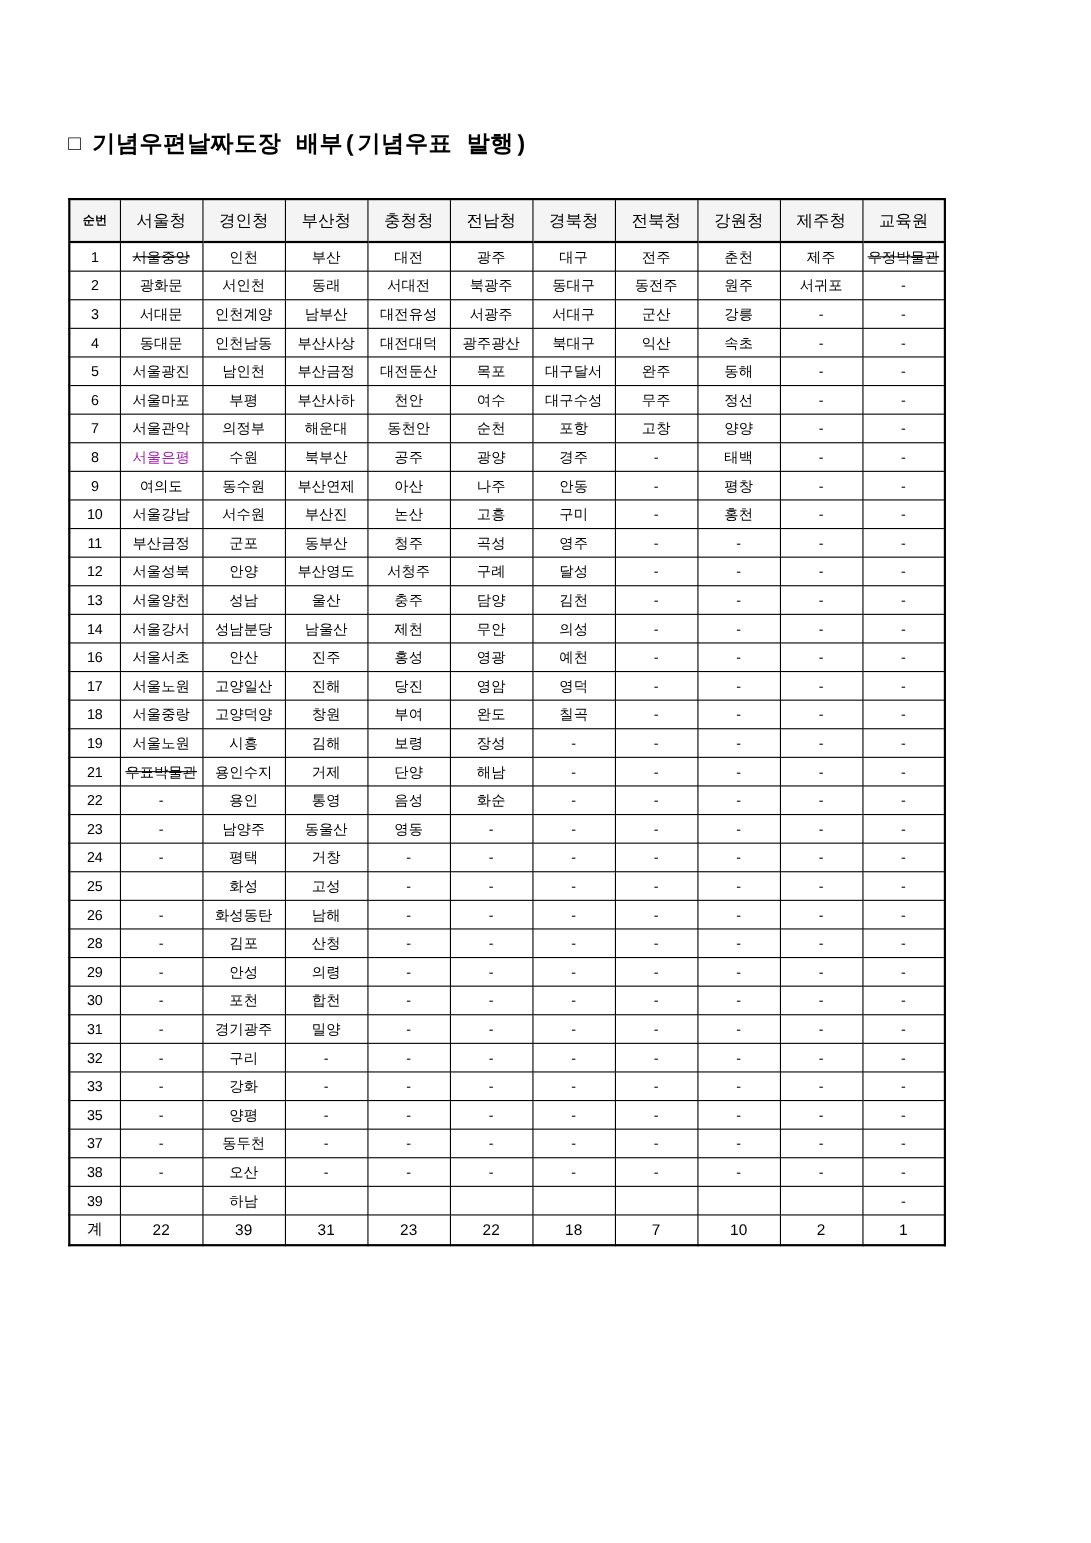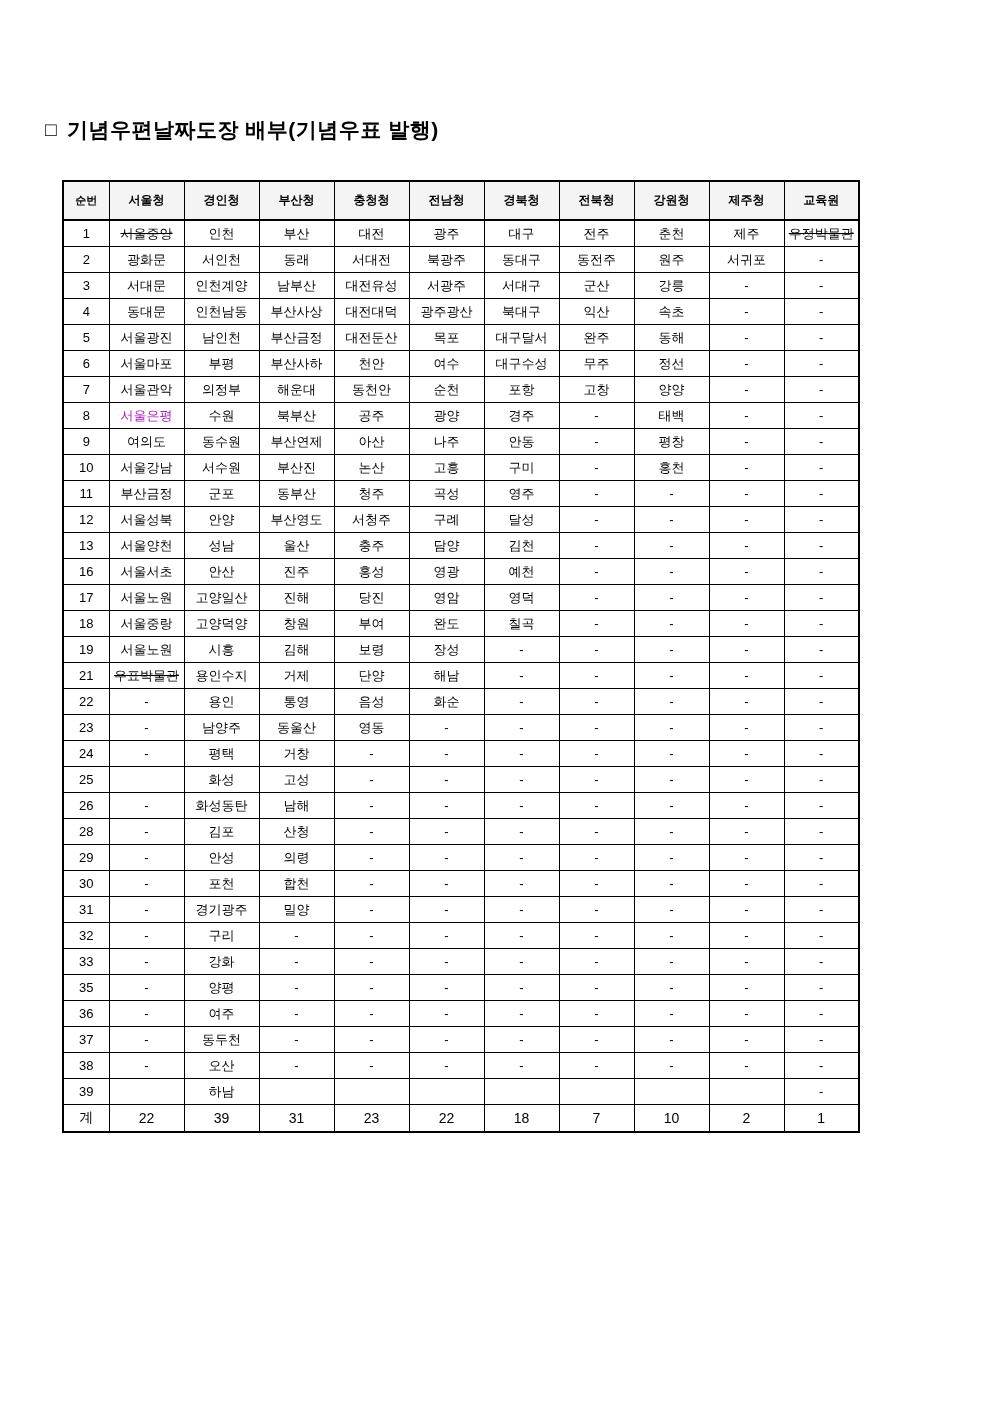--- a/index.html
+++ b/index.html
@@ -2,40 +2,41 @@
 <html><head>
 <meta charset="utf-8">
 <style>
   html,body{margin:0;padding:0;background:#ffffff;}
   body{
     width:992px;height:1403px;position:relative;
     font-family:"Liberation Sans","DejaVu Sans",sans-serif;
     color:#000;
   }
   .page-title{
-    position:absolute;left:45px;top:116px;
+    position:absolute;left:62px;top:116px;
     font-size:21px;font-weight:bold;letter-spacing:0.5px;
     white-space:nowrap;
+    font-family:Liberation Mono, monospace;
   }
   .page-title .bullet{
     display:inline-block;margin-right:10px;font-weight:normal;
     font-size:19px;position:relative;top:-1px;
   }
   table.dist{
     position:absolute;left:62px;top:180px;
     width:798px;border-collapse:collapse;table-layout:fixed;
     border:2px solid #000;
   }
   table.dist th,table.dist td{
     border:1px solid #000;
     text-align:center;vertical-align:middle;
     padding:0;overflow:hidden;white-space:nowrap;
   }
   table.dist thead th{
-    height:37px;font-size:12px;font-weight:bold;
+    height:37px;font-size:15px;font-weight:normal;
     background:#f4f4f4;border-bottom:2px solid #000;
   }
   table.dist thead th.sunbun{font-size:11px;font-weight:bold;}
   table.dist tbody td{height:25px;font-size:13px;}
   table.dist tr.total td{height:26px;font-size:14px;}
   .strike{text-decoration:line-through;}
   .blue{color:#a21caf;}
 </style>
 </head>
 <body>
@@ -237,20 +238,33 @@
         <td>울산</td>
         <td>충주</td>
         <td>담양</td>
         <td>김천</td>
         <td>-</td>
         <td>-</td>
         <td>-</td>
         <td>-</td>
       </tr>
       <tr>
+        <td>14</td>
+        <td>서울강서</td>
+        <td>성남분당</td>
+        <td>남울산</td>
+        <td>제천</td>
+        <td>무안</td>
+        <td>의성</td>
+        <td>-</td>
+        <td>-</td>
+        <td>-</td>
+        <td>-</td>
+      </tr>
+      <tr>
         <td>16</td>
         <td>서울서초</td>
         <td>안산</td>
         <td>진주</td>
         <td>홍성</td>
         <td>영광</td>
         <td>예천</td>
         <td>-</td>
         <td>-</td>
         <td>-</td>
@@ -448,33 +462,20 @@
         <td>-</td>
         <td>-</td>
         <td>-</td>
         <td>-</td>
         <td>-</td>
       </tr>
       <tr>
         <td>35</td>
         <td>-</td>
         <td>양평</td>
-        <td>-</td>
-        <td>-</td>
-        <td>-</td>
-        <td>-</td>
-        <td>-</td>
-        <td>-</td>
-        <td>-</td>
-        <td>-</td>
-      </tr>
-      <tr>
-        <td>36</td>
-        <td>-</td>
-        <td>여주</td>
         <td>-</td>
         <td>-</td>
         <td>-</td>
         <td>-</td>
         <td>-</td>
         <td>-</td>
         <td>-</td>
         <td>-</td>
       </tr>
       <tr>

